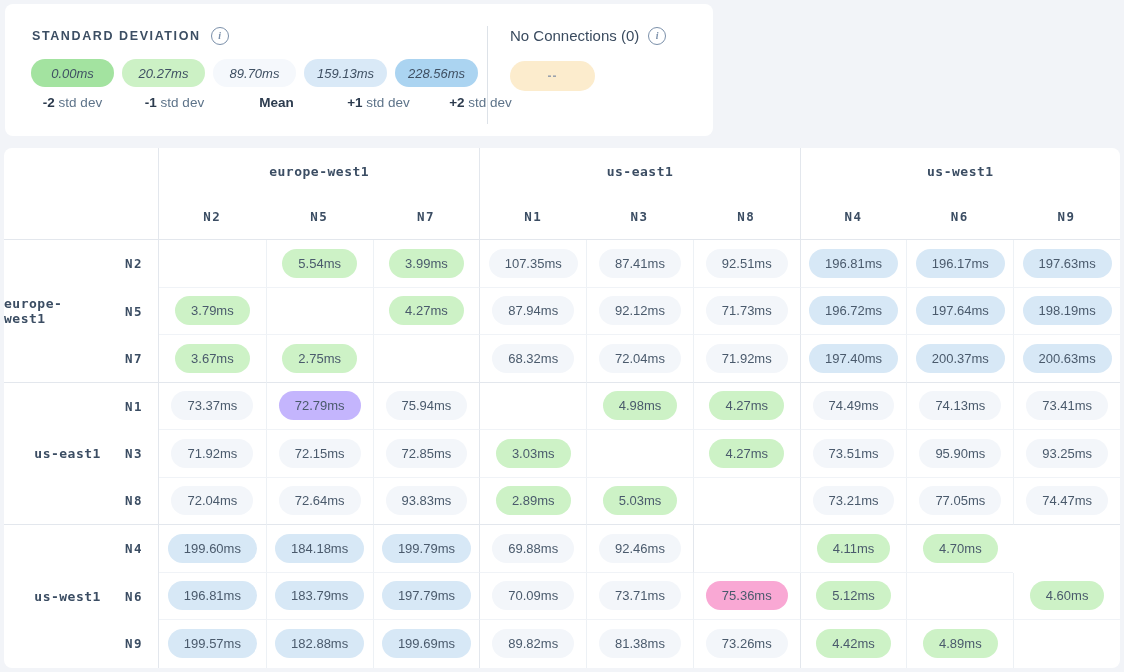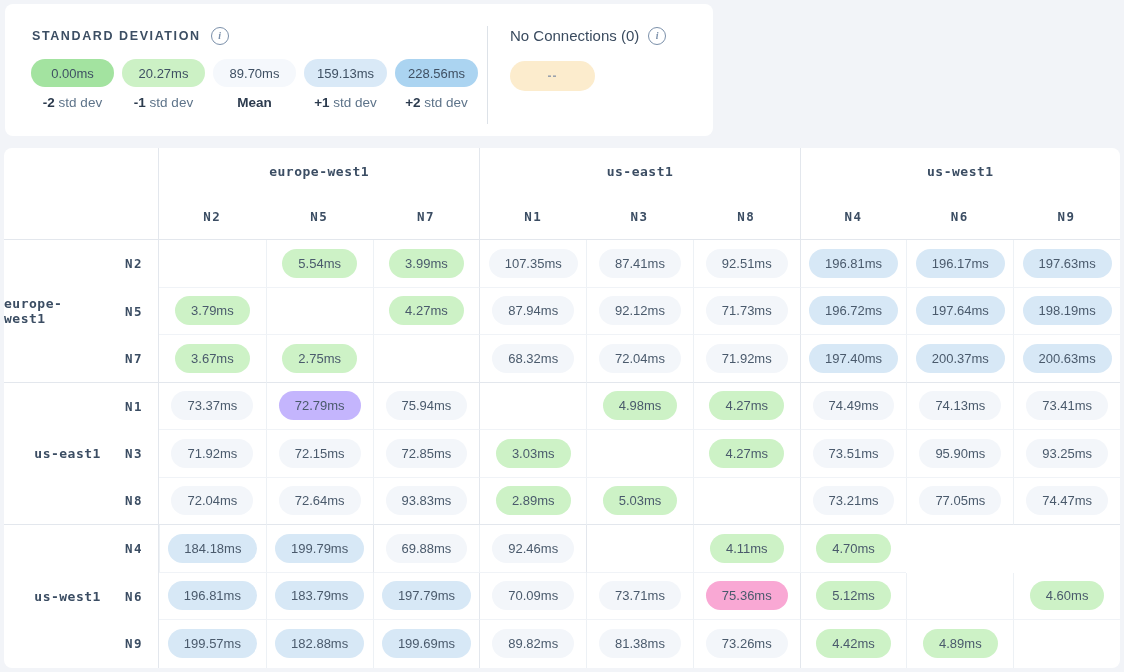--- a/index.html
+++ b/index.html
@@ -14,27 +14,27 @@
   
   #legend-card{left:5px;top:4px;width:708px;height:132px;}
   .lg-title-row{position:absolute;left:27px;top:23px;display:flex;align-items:center;gap:10px;}
   .lg-title{font-size:12.5px;font-weight:bold;letter-spacing:1.6px;color:#3c4e63;}
   .info-icon{
     width:16px;height:16px;border:1.5px solid #7b90aa;border-radius:50%;
     display:flex;align-items:center;justify-content:center;
     font-size:10px;font-weight:bold;color:#7b90aa;line-height:1;cursor:pointer;
     font-family:"Liberation Serif", serif;font-style:italic;
   }
-  .lg-pills{position:absolute;left:26px;top:55px;display:flex;gap:8px;}
+  .lg-pills{position:absolute;left:26px;top:55px;display:flex;gap:8px;font-style:italic;}
   .lpill{
     width:83px;height:28px;border-radius:14px;
     display:flex;align-items:center;justify-content:center;
     font-size:13px;color:#3f5063;
   }
-  .lg-labels{position:absolute;left:26px;top:91px;display:flex;gap:8px;}
+  .lg-labels{position:absolute;left:26px;top:91px;display:flex;gap:19px;}
   .llabel{width:83px;text-align:center;font-size:13.5px;color:#5d7389;white-space:nowrap;}
   .llabel b{color:#2c3b4e;font-weight:bold;}
   .lg-divider{position:absolute;left:482px;top:22px;height:98px;width:1px;background:#dde2e8;}
   .nc-block{position:absolute;left:505px;top:23px;}
   .nc-title-row{display:flex;align-items:flex-start;gap:9px;}
   .nc-title{font-size:15px;color:#3a4b5f;}
   .nc-badge{
     margin-top:16px;width:85px;height:30px;border-radius:15px;
     display:flex;align-items:center;justify-content:center;
     font-size:12px;font-weight:bold;color:#9aa2ad;letter-spacing:1px;
@@ -291,20 +291,23 @@
       <div class="cell data inner gend ">
         <span class="pill" style="background:#f3f6fa">77.05ms</span>
       </div>
       <div class="cell data inner gend ">
         <span class="pill" style="background:#f3f6fa">74.47ms</span>
       </div>
       <div class="cell mono rowlabel ">
         <span class="region"></span>
         <span class="node">N4</span>
       </div>
+      <div class="cell data   ">
+        <span class="pill" style="background:#d7e8f6">199.60ms</span>
+      </div>
       <div class="cell data inner  ">
         <span class="pill" style="background:#d7e8f6">184.18ms</span>
       </div>
       <div class="cell data inner  ">
         <span class="pill" style="background:#d7e8f6">199.79ms</span>
       </div>
       <div class="cell data gstart  ">
         <span class="pill" style="background:#f3f6fa">69.88ms</span>
       </div>
       <div class="cell data inner  ">

